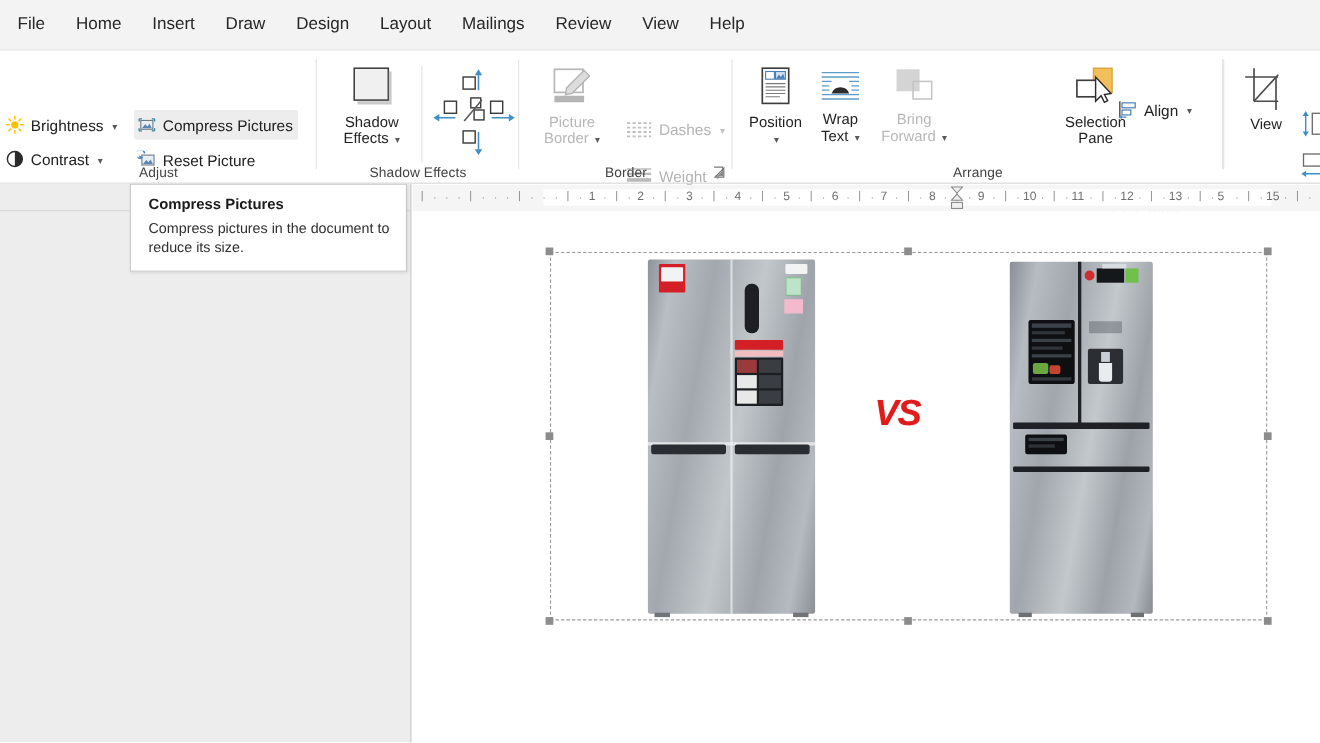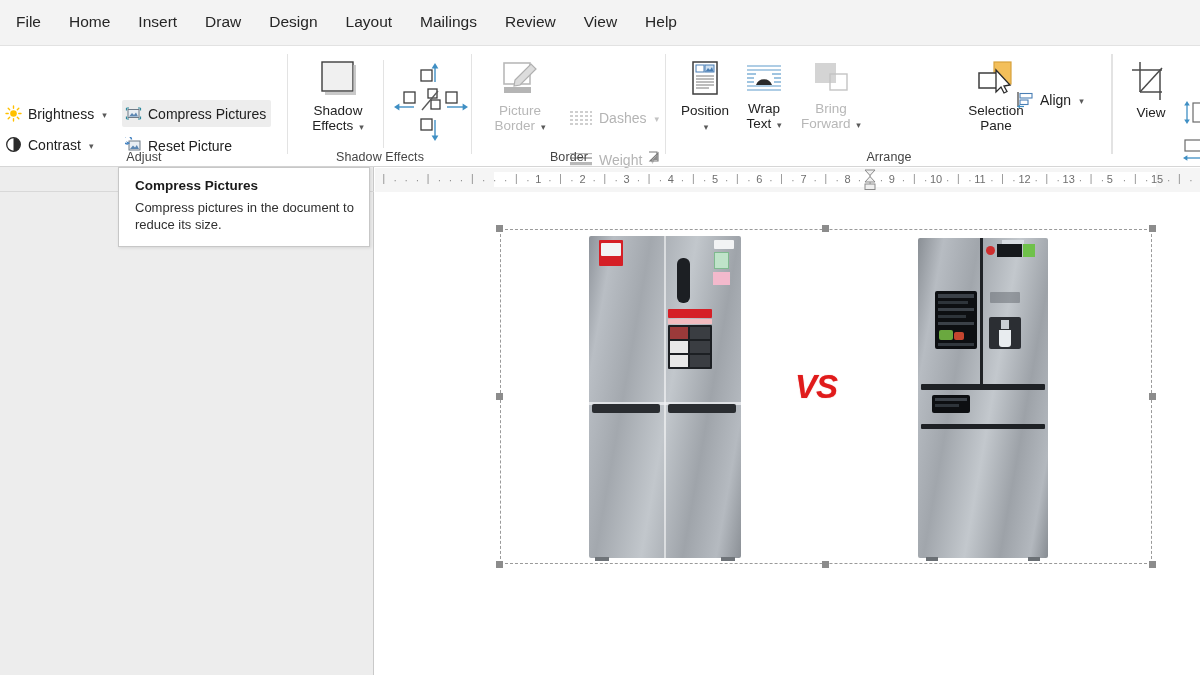--- a/index.html
+++ b/index.html
@@ -651,21 +651,21 @@
       <div style="position:absolute; left:101px; top:91px; width:20px; height:12px; background:#3a3d42;"></div>
       <div style="position:absolute; left:81px; top:105px; width:18px; height:12px; background:#e8e8e8;"></div>
       <div style="position:absolute; left:101px; top:105px; width:20px; height:12px; background:#3a3d42;"></div>
       <div style="position:absolute; left:81px; top:119px; width:18px; height:12px; background:#e8e8e8;"></div>
       <div style="position:absolute; left:101px; top:119px; width:20px; height:12px; background:#3a3d42;"></div>
 
       <div class="f1-foot" style="left:6px;"></div>
       <div class="f1-foot" style="right:6px;"></div>
     </div>
 
-    <div class="vs-text" style="left:420px; top:176px;">VS</div>
+    <div class="vs-text" style="left:420px; top:164px;">VS</div>
 
     <div class="fridge2" style="left:543px; top:46px;">
       <div class="f2-body"></div>
       <div class="f2-seam-v"></div>
 
       <div style="position:absolute; left:68px; top:8px; width:9px; height:9px; border-radius:50%; background:#cf2e2e;"></div>
       <div style="position:absolute; left:79px; top:6px; width:25px; height:13px; background:#15181b;"></div>
       <div style="position:absolute; left:105px; top:6px; width:12px; height:13px; background:#6fc14a;"></div>
       <div style="position:absolute; left:84px; top:2px; width:22px; height:4px; background:#d8dde2;"></div>
 

